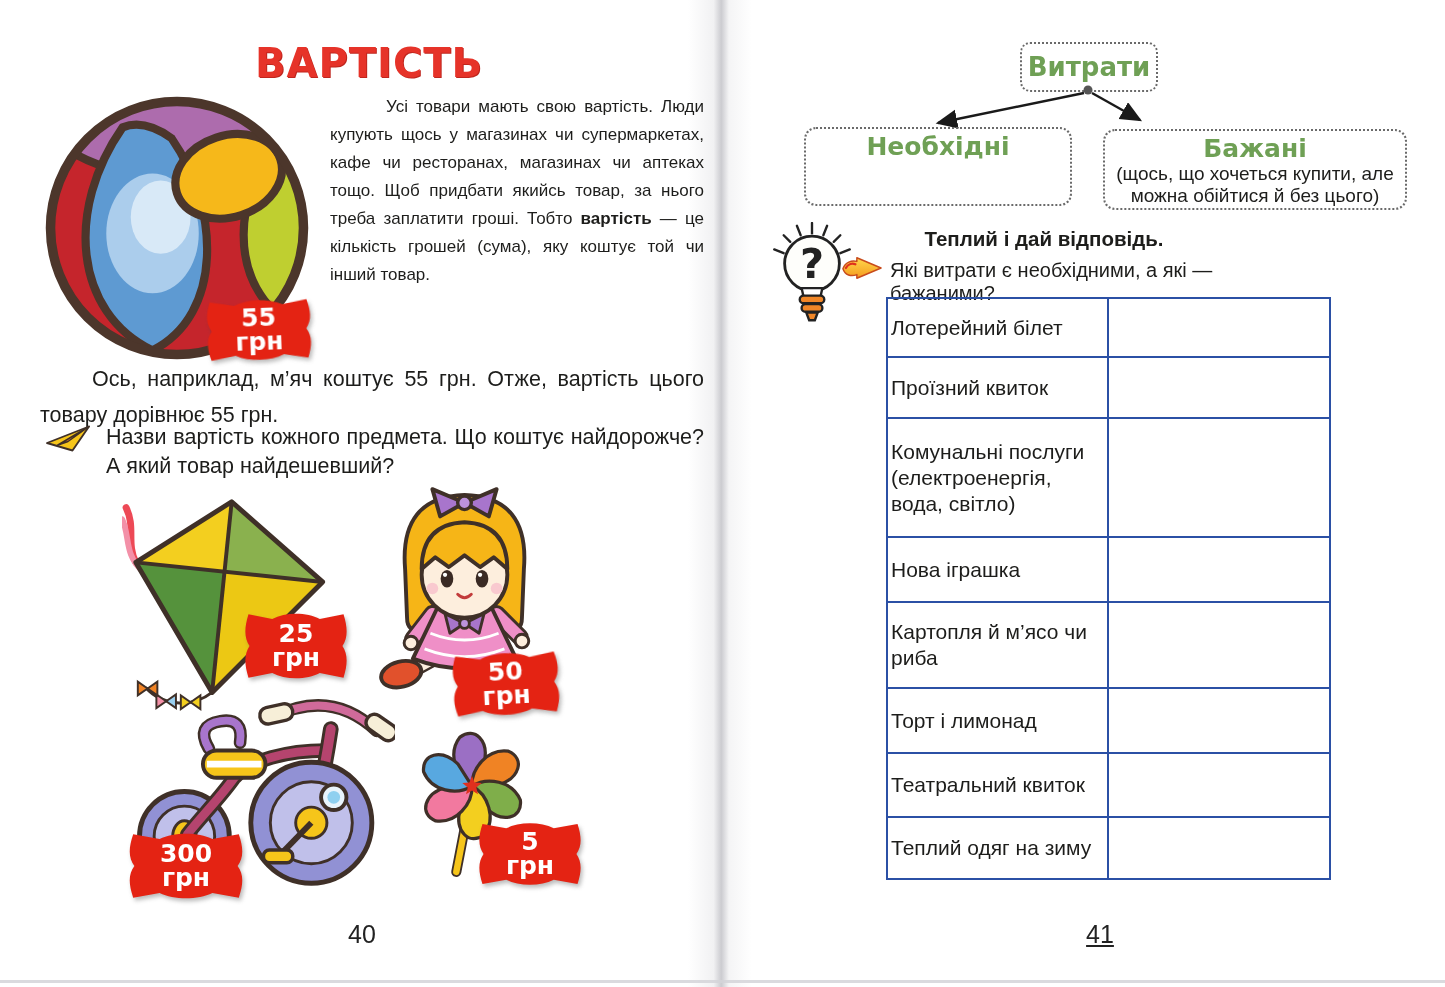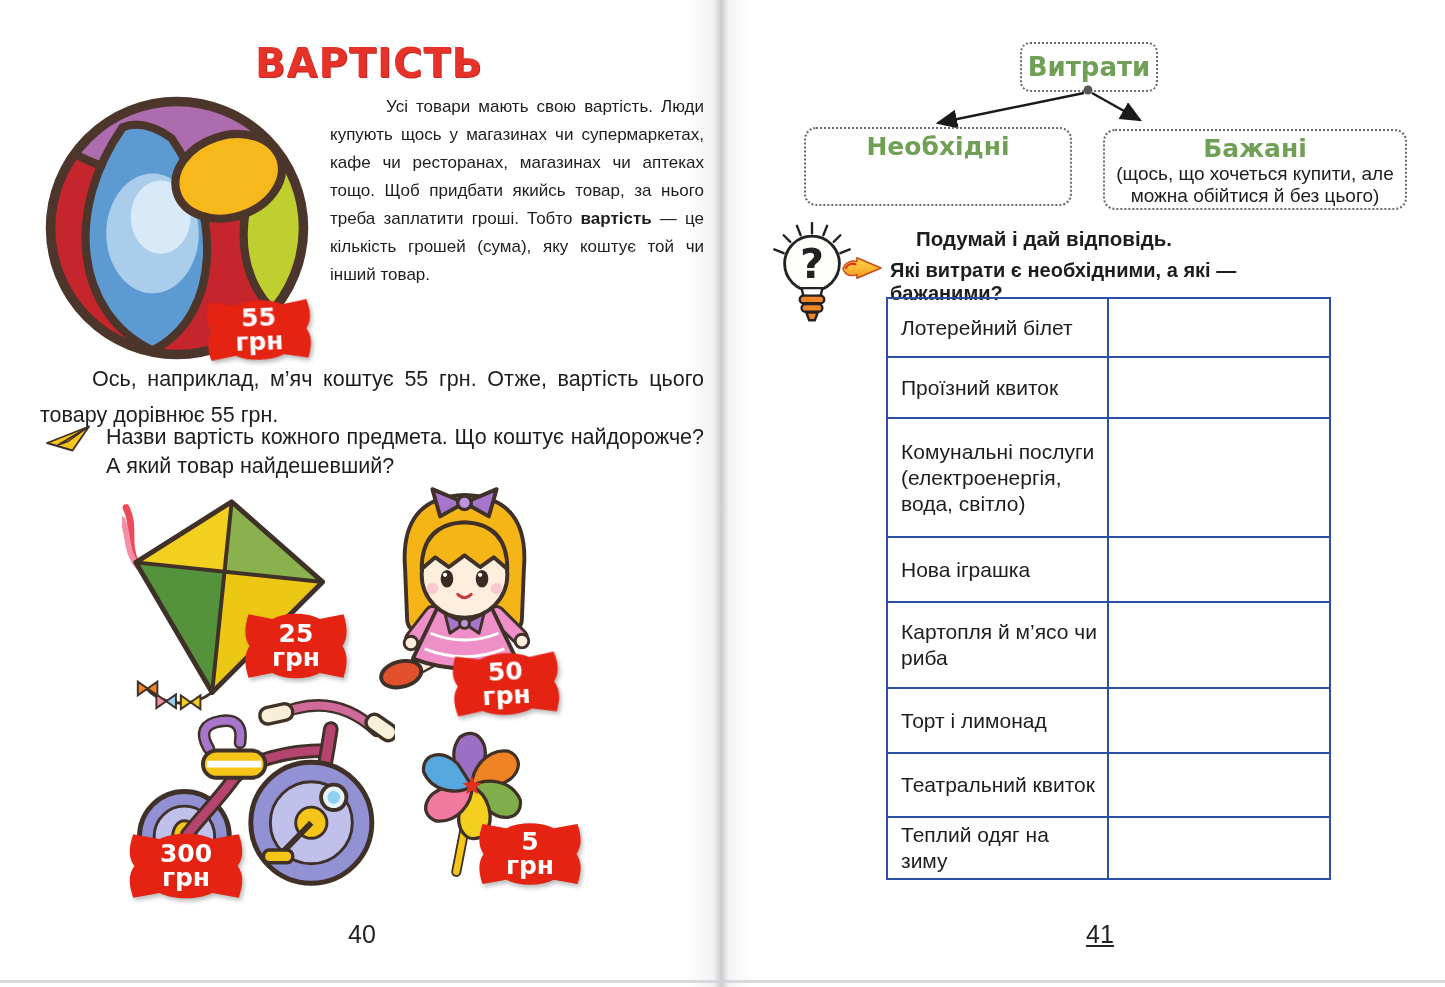--- a/index.html
+++ b/index.html
@@ -38,25 +38,25 @@
   .root-box .green-title { font-size:26px;text-align:center; }
   .diagram-arrows { position:absolute; left:900px; top:84px; width:280px; height:48px; }
   .branch-box { position:absolute; border:2.5px dotted #6a6a6a; border-radius:12px; text-align:center; padding-top:3px; }
   .b1 { left:804px;  top:127px; width:268px; height:79px; }
   .b2 { left:1103px; top:129px; width:304px; height:81px; }
   .branch-box .green-title { font-size:25px; line-height:29px; }
   .branch-note { font-size:19px; line-height:22px; color:#1d1d1b; }
   .bulb { position:absolute; left:772px; top:222px; width:80px; height:102px; }
   .think { position:absolute; left:855px; top:227px; width:378px; text-align:center; font-weight:700; font-size:20.5px; }
   .task-arrow { position:absolute; left:840px; top:254px; width:44px; height:28px; }
-  .question { position:absolute; left:890px; top:259px; width:384px; font-size:20px;font-weight:bold; }
+  .question { position:absolute; left:890px; top:259px; width:384px; font-size:20px; }
   .table { position:absolute; left:886px; top:297px; width:445px; border:2.5px solid #2b50a5; }
   .trow { display:flex; border-bottom:2px solid #2b50a5; }
   .trow:last-child { border-bottom:0;gap:28px; }
-  .tlabel { width:221px; border-right:2px solid #2b50a5; padding:6px 10px 6px 13px;
+  .tlabel { width:221px; border-right:2px solid #2b50a5; padding:6px 10px 6px 3px;
             display:flex; align-items:center; font-size:21px; line-height:26px; }
   .tanswer { flex:1; background:#fff; }
 </style>
 </head>
 <body>
 
 <div id="spread">
   <div class="gutter"></div>
   <div class="bottom-edge"></div>
 
@@ -288,21 +288,21 @@
         </g>
         <circle cx="42" cy="44" r="29" fill="#fefefb" stroke="#222" stroke-width="3"></circle>
         <text x="42" y="59" text-anchor="middle" font-family="DejaVu Sans, sans-serif" font-size="44" font-weight="bold" fill="#222">?</text>
         <path d="M31,70 L53,70 L51,79 L33,79 Z" fill="#fff" stroke="#222" stroke-width="2.5"></path>
         <rect x="29" y="78" width="26" height="8" rx="4" fill="#f08627" stroke="#222" stroke-width="2.5"></rect>
         <rect x="31" y="87" width="22" height="8" rx="4" fill="#f08627" stroke="#222" stroke-width="2.5"></rect>
         <path d="M36,96 L48,96 L45,104 L39,104 Z" fill="#f08627" stroke="#222" stroke-width="2.5"></path>
       </svg>
     </div>
 
-    <div class="think">Подумай і дай відповідь.</div>
+    <div class="think">Теплий і дай відповідь.</div>
 
     <div class="task-arrow">
       <svg width="44" height="28" viewBox="0 0 60 34">
         <defs>
           <linearGradient id="ag" x1="0" y1="0" x2="0" y2="1">
             <stop offset="0" stop-color="#ffd84d"></stop>
               <stop offset="1" stop-color="#f59a1c"></stop>
           </linearGradient>
         </defs>
         <path d="M4,18 C7,9 16,6 23,8 L23,3 L56,17 L23,31 L23,26 C15,29 7,27 4,18 Z" fill="url(#ag)" stroke="#c84b1c" stroke-width="2" stroke-linejoin="round"></path>

